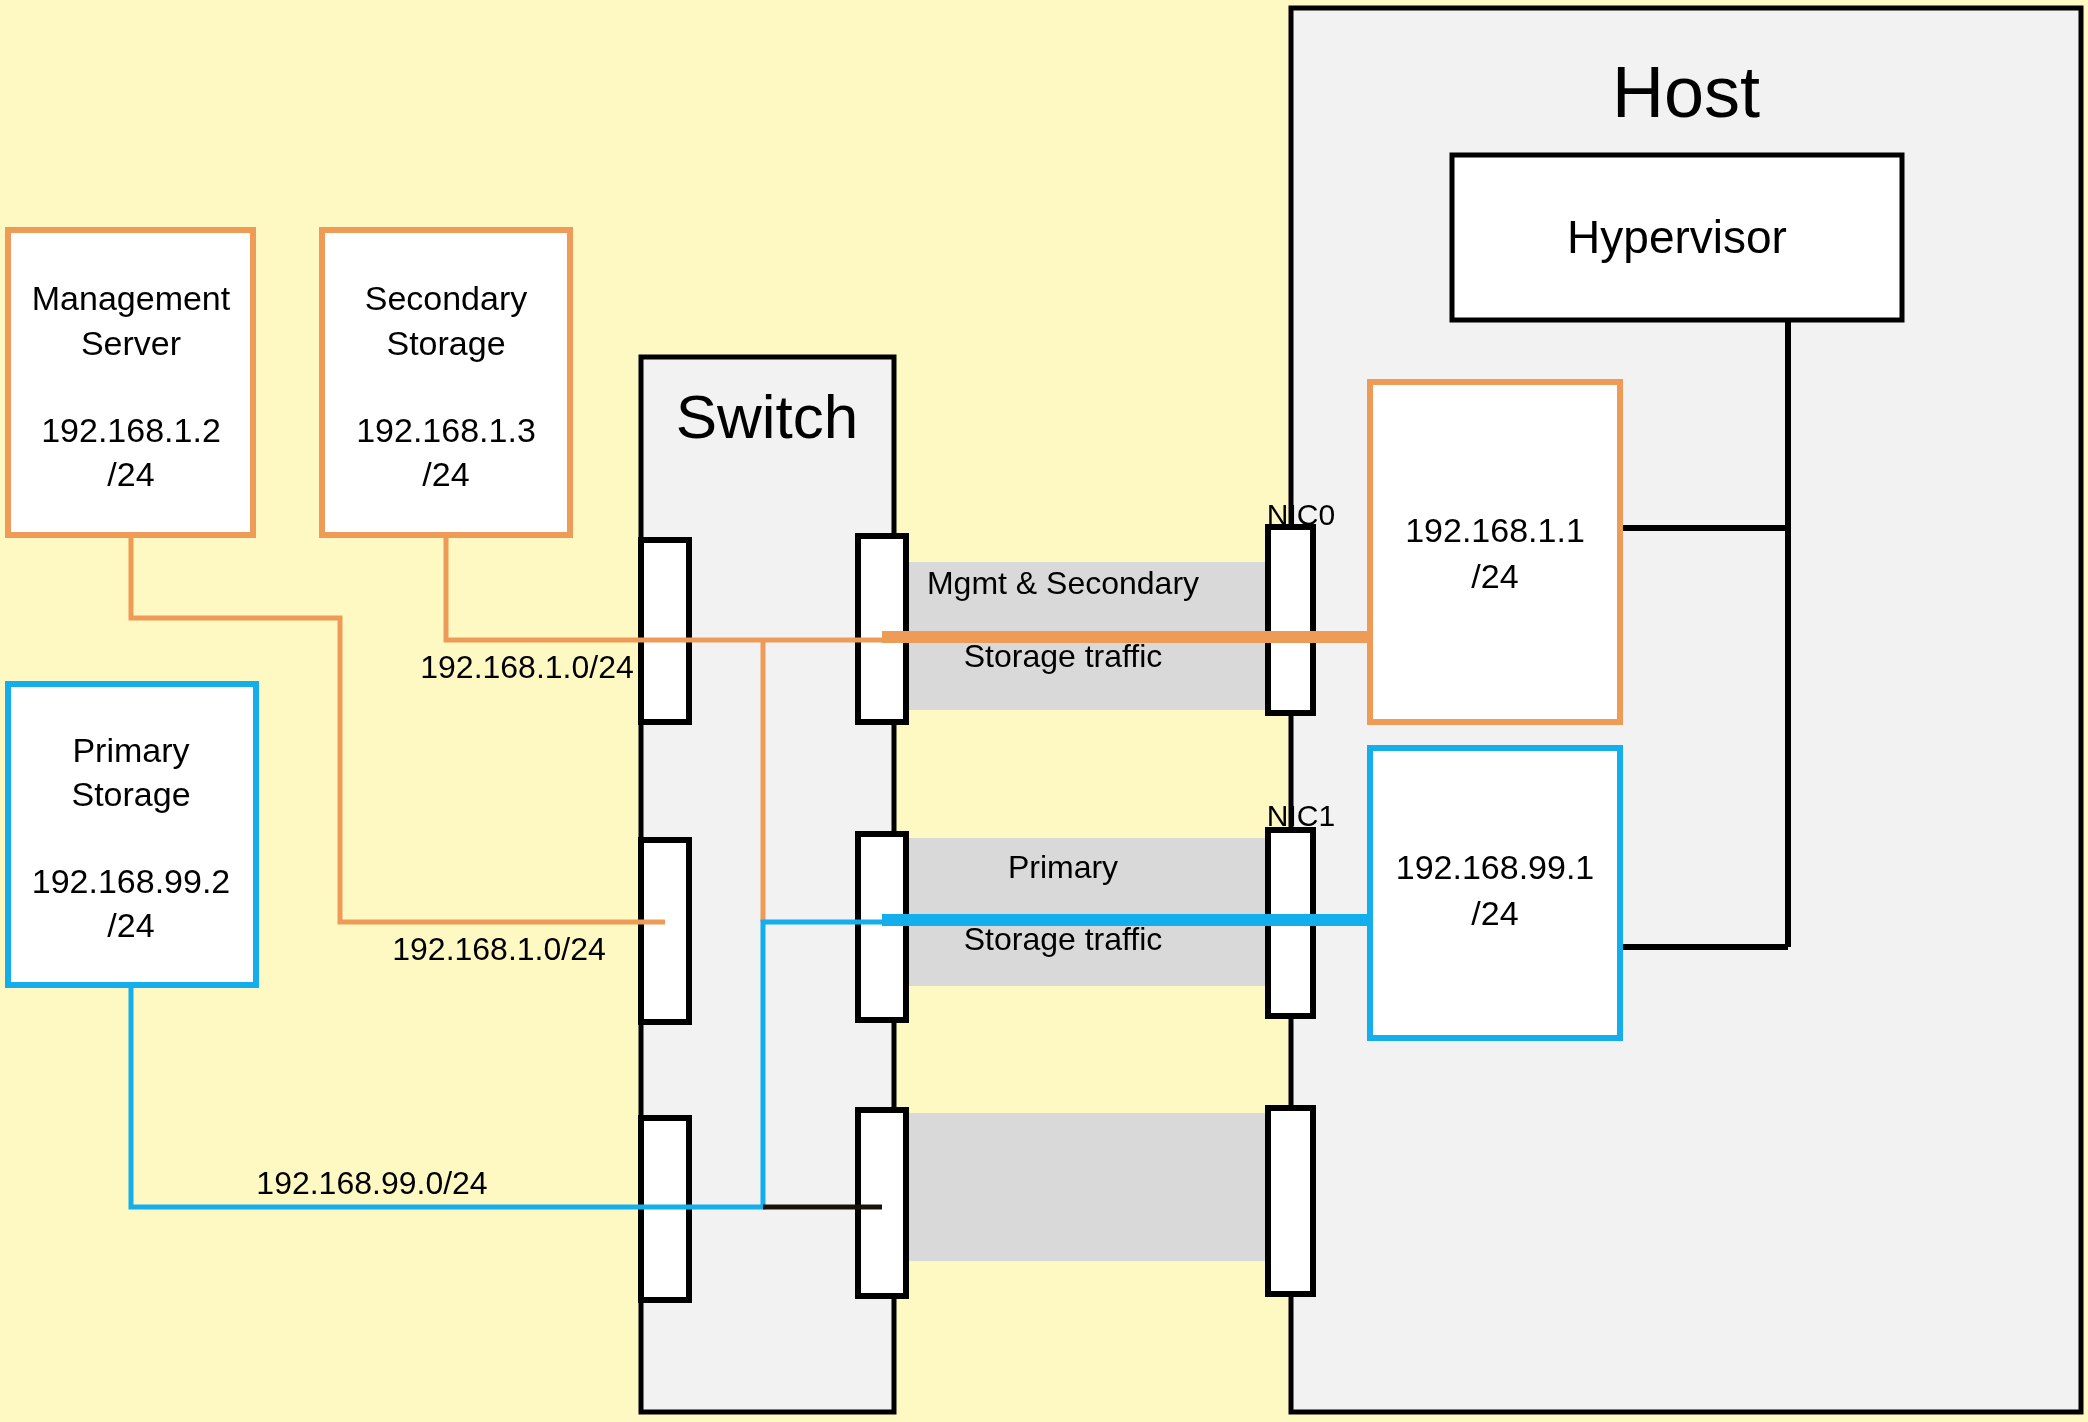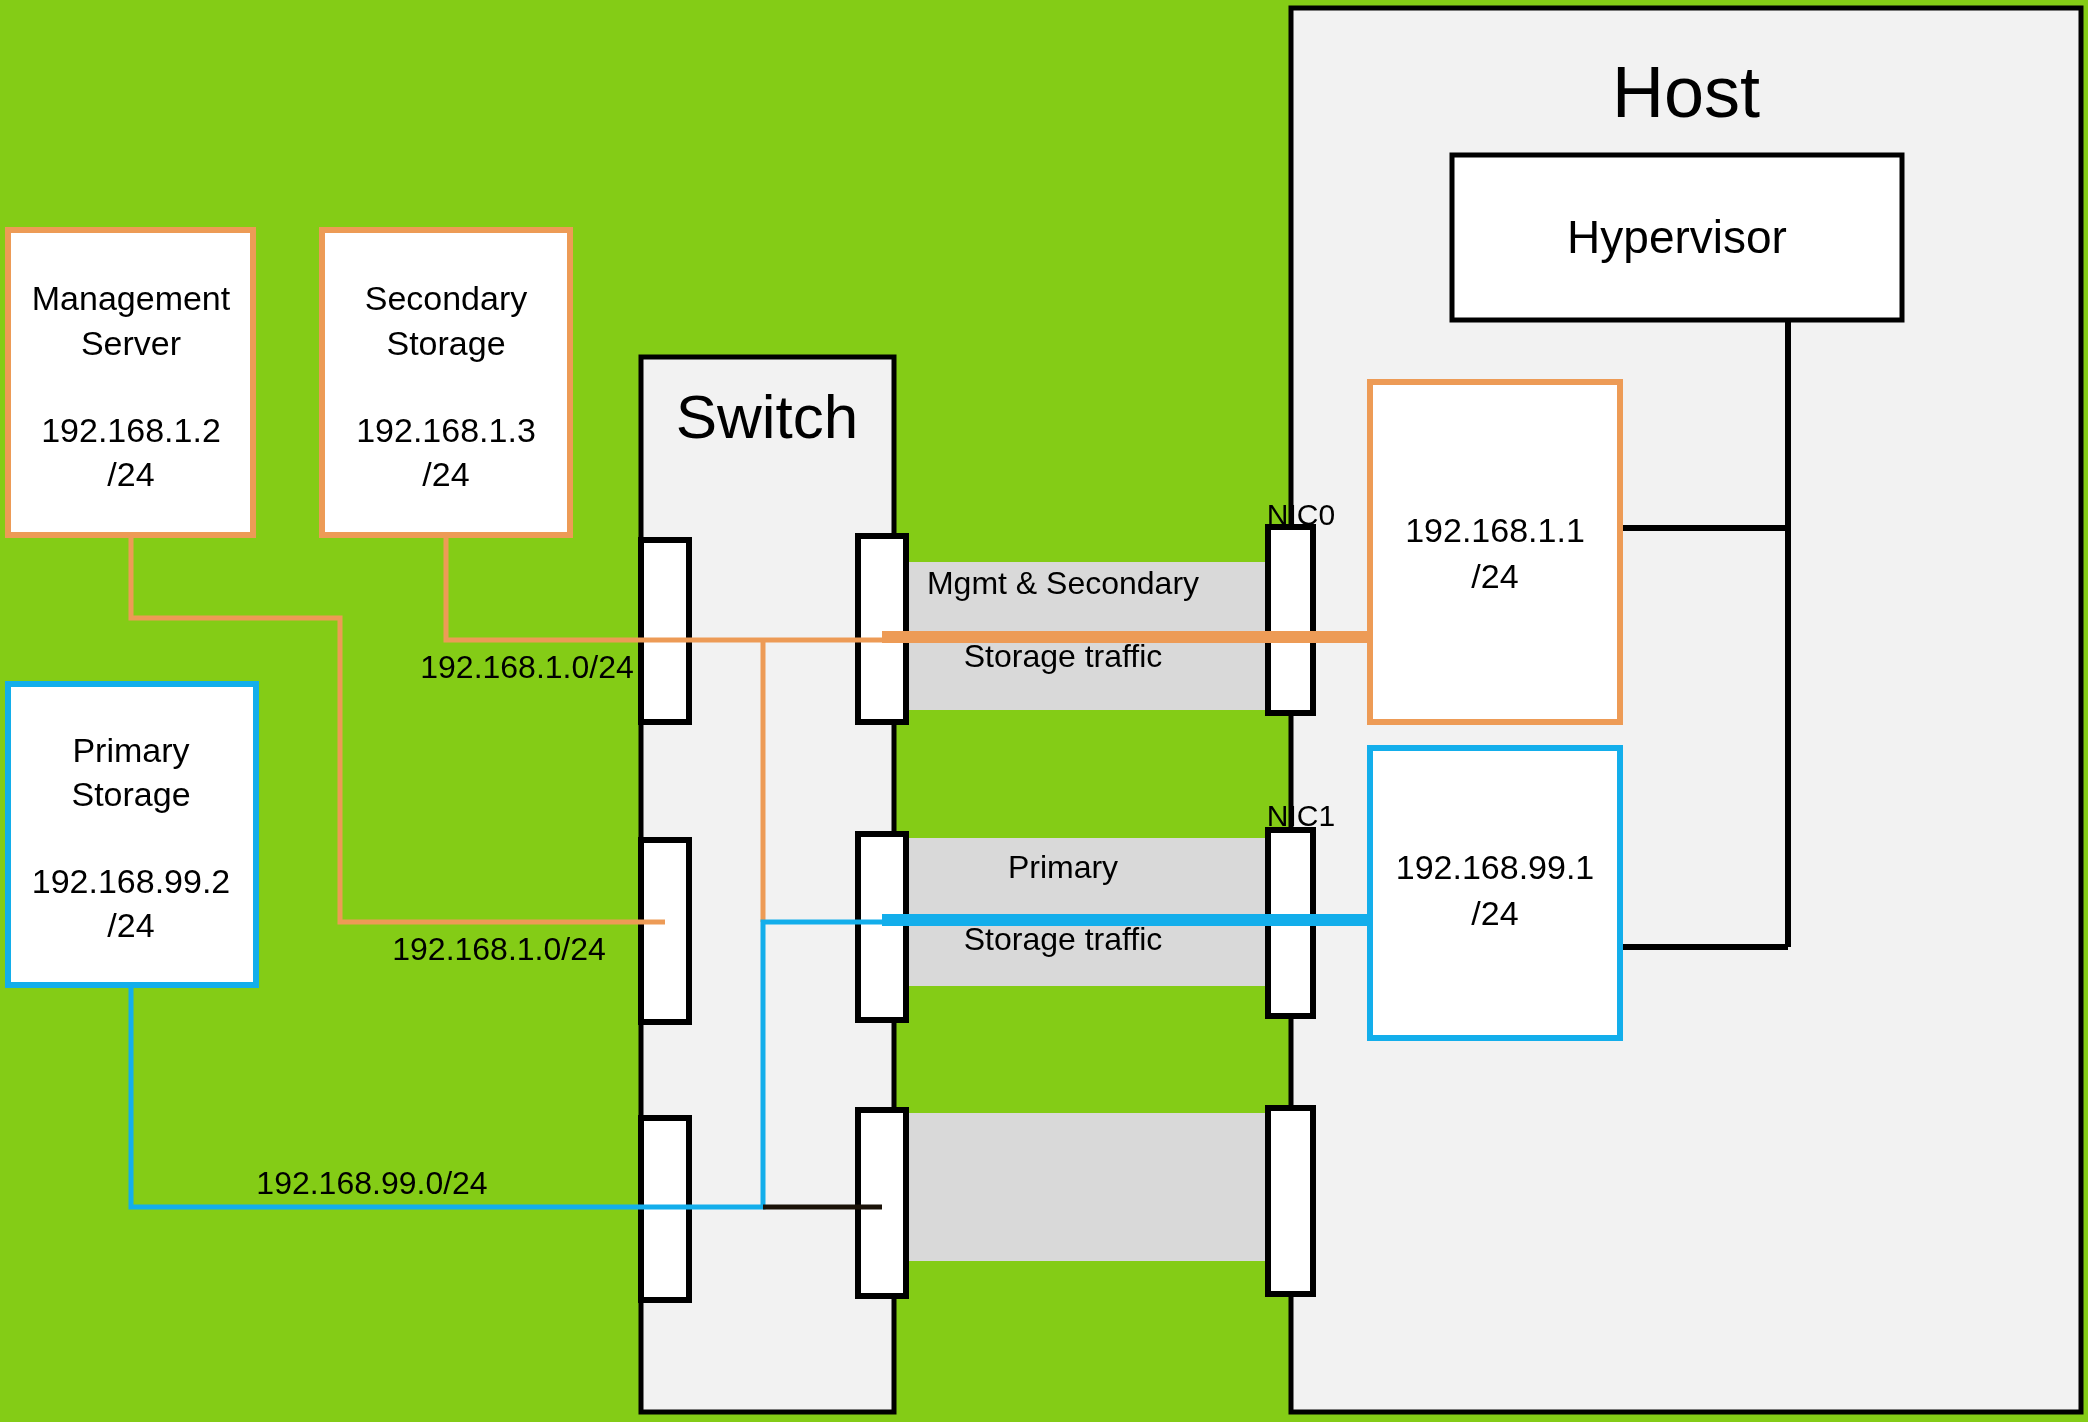--- a/index.html
+++ b/index.html
@@ -4,21 +4,21 @@
 <style>
   html, body {
     margin: 0;
     padding: 0;
     background: #ffffff;
   }
   #stage {
     position: relative;
     width: 2088px;
     height: 1422px;
-    background: #84cc16;
+    background: #fef9c3;
     font-family: "Liberation Sans", sans-serif;
     overflow: hidden;
   }
   svg#diagram {
     position: absolute;
     left: 0;
     top: 0;
     width: 2088px;
     height: 1422px;
   }

